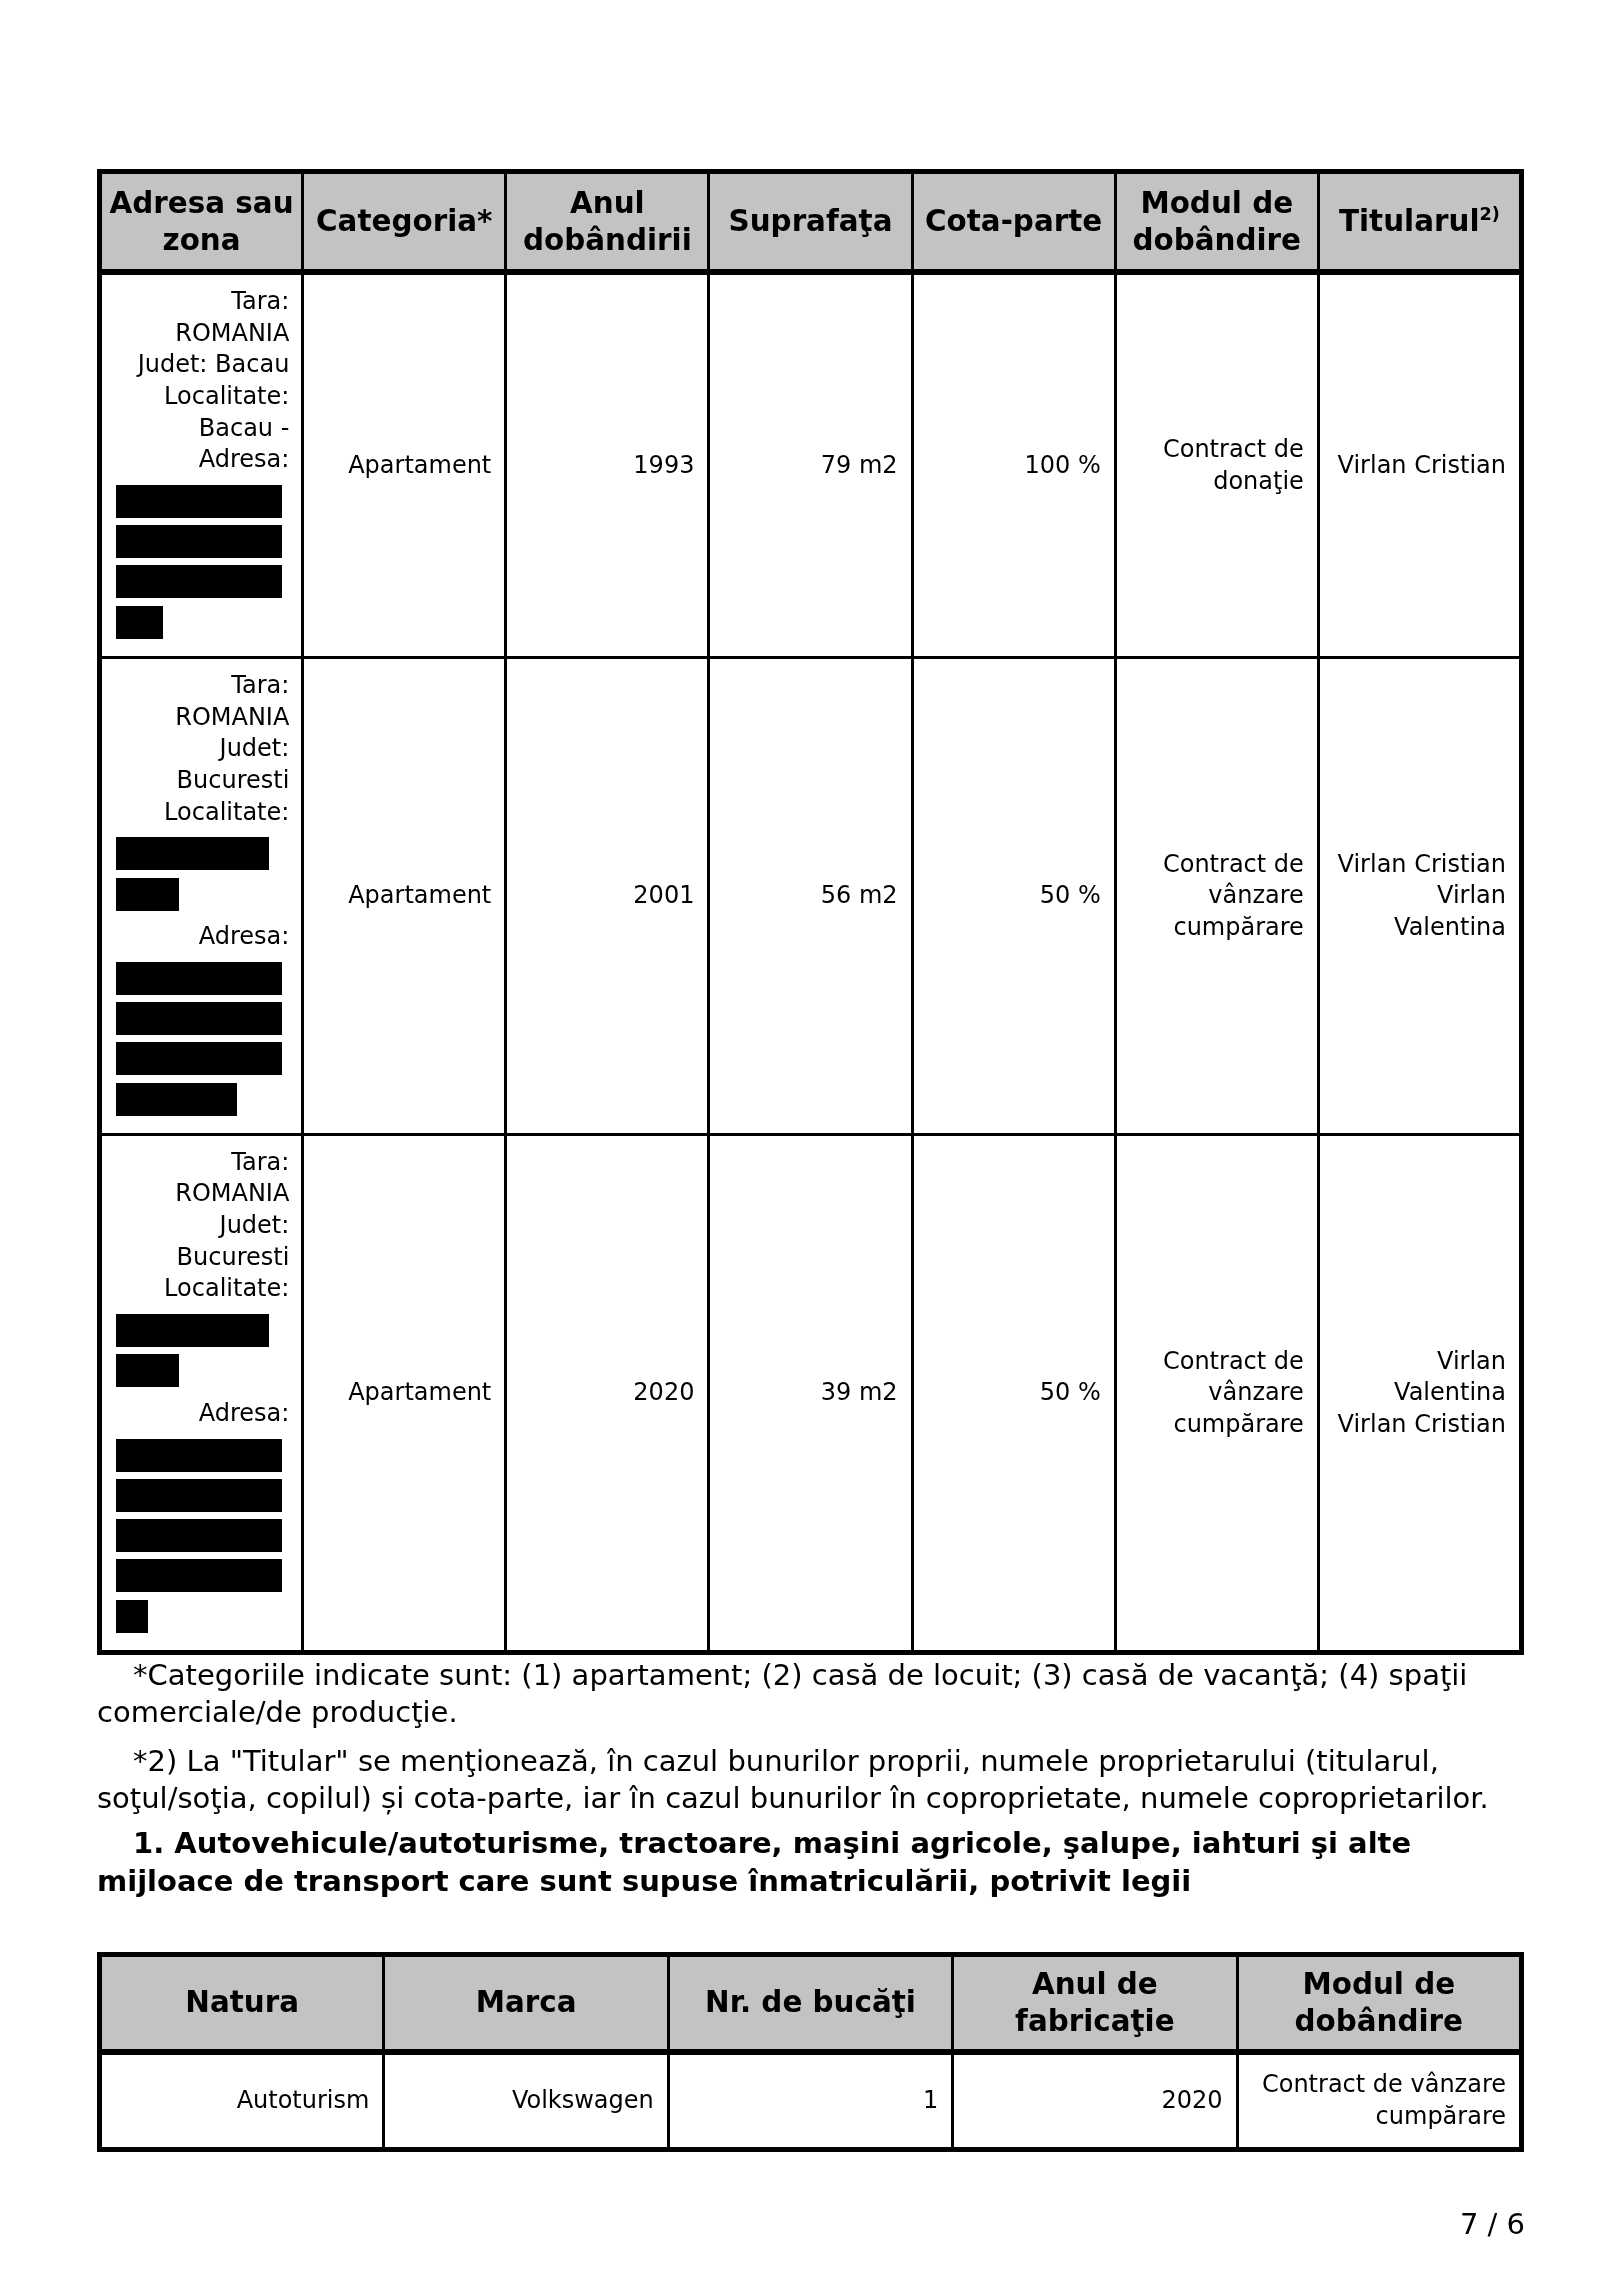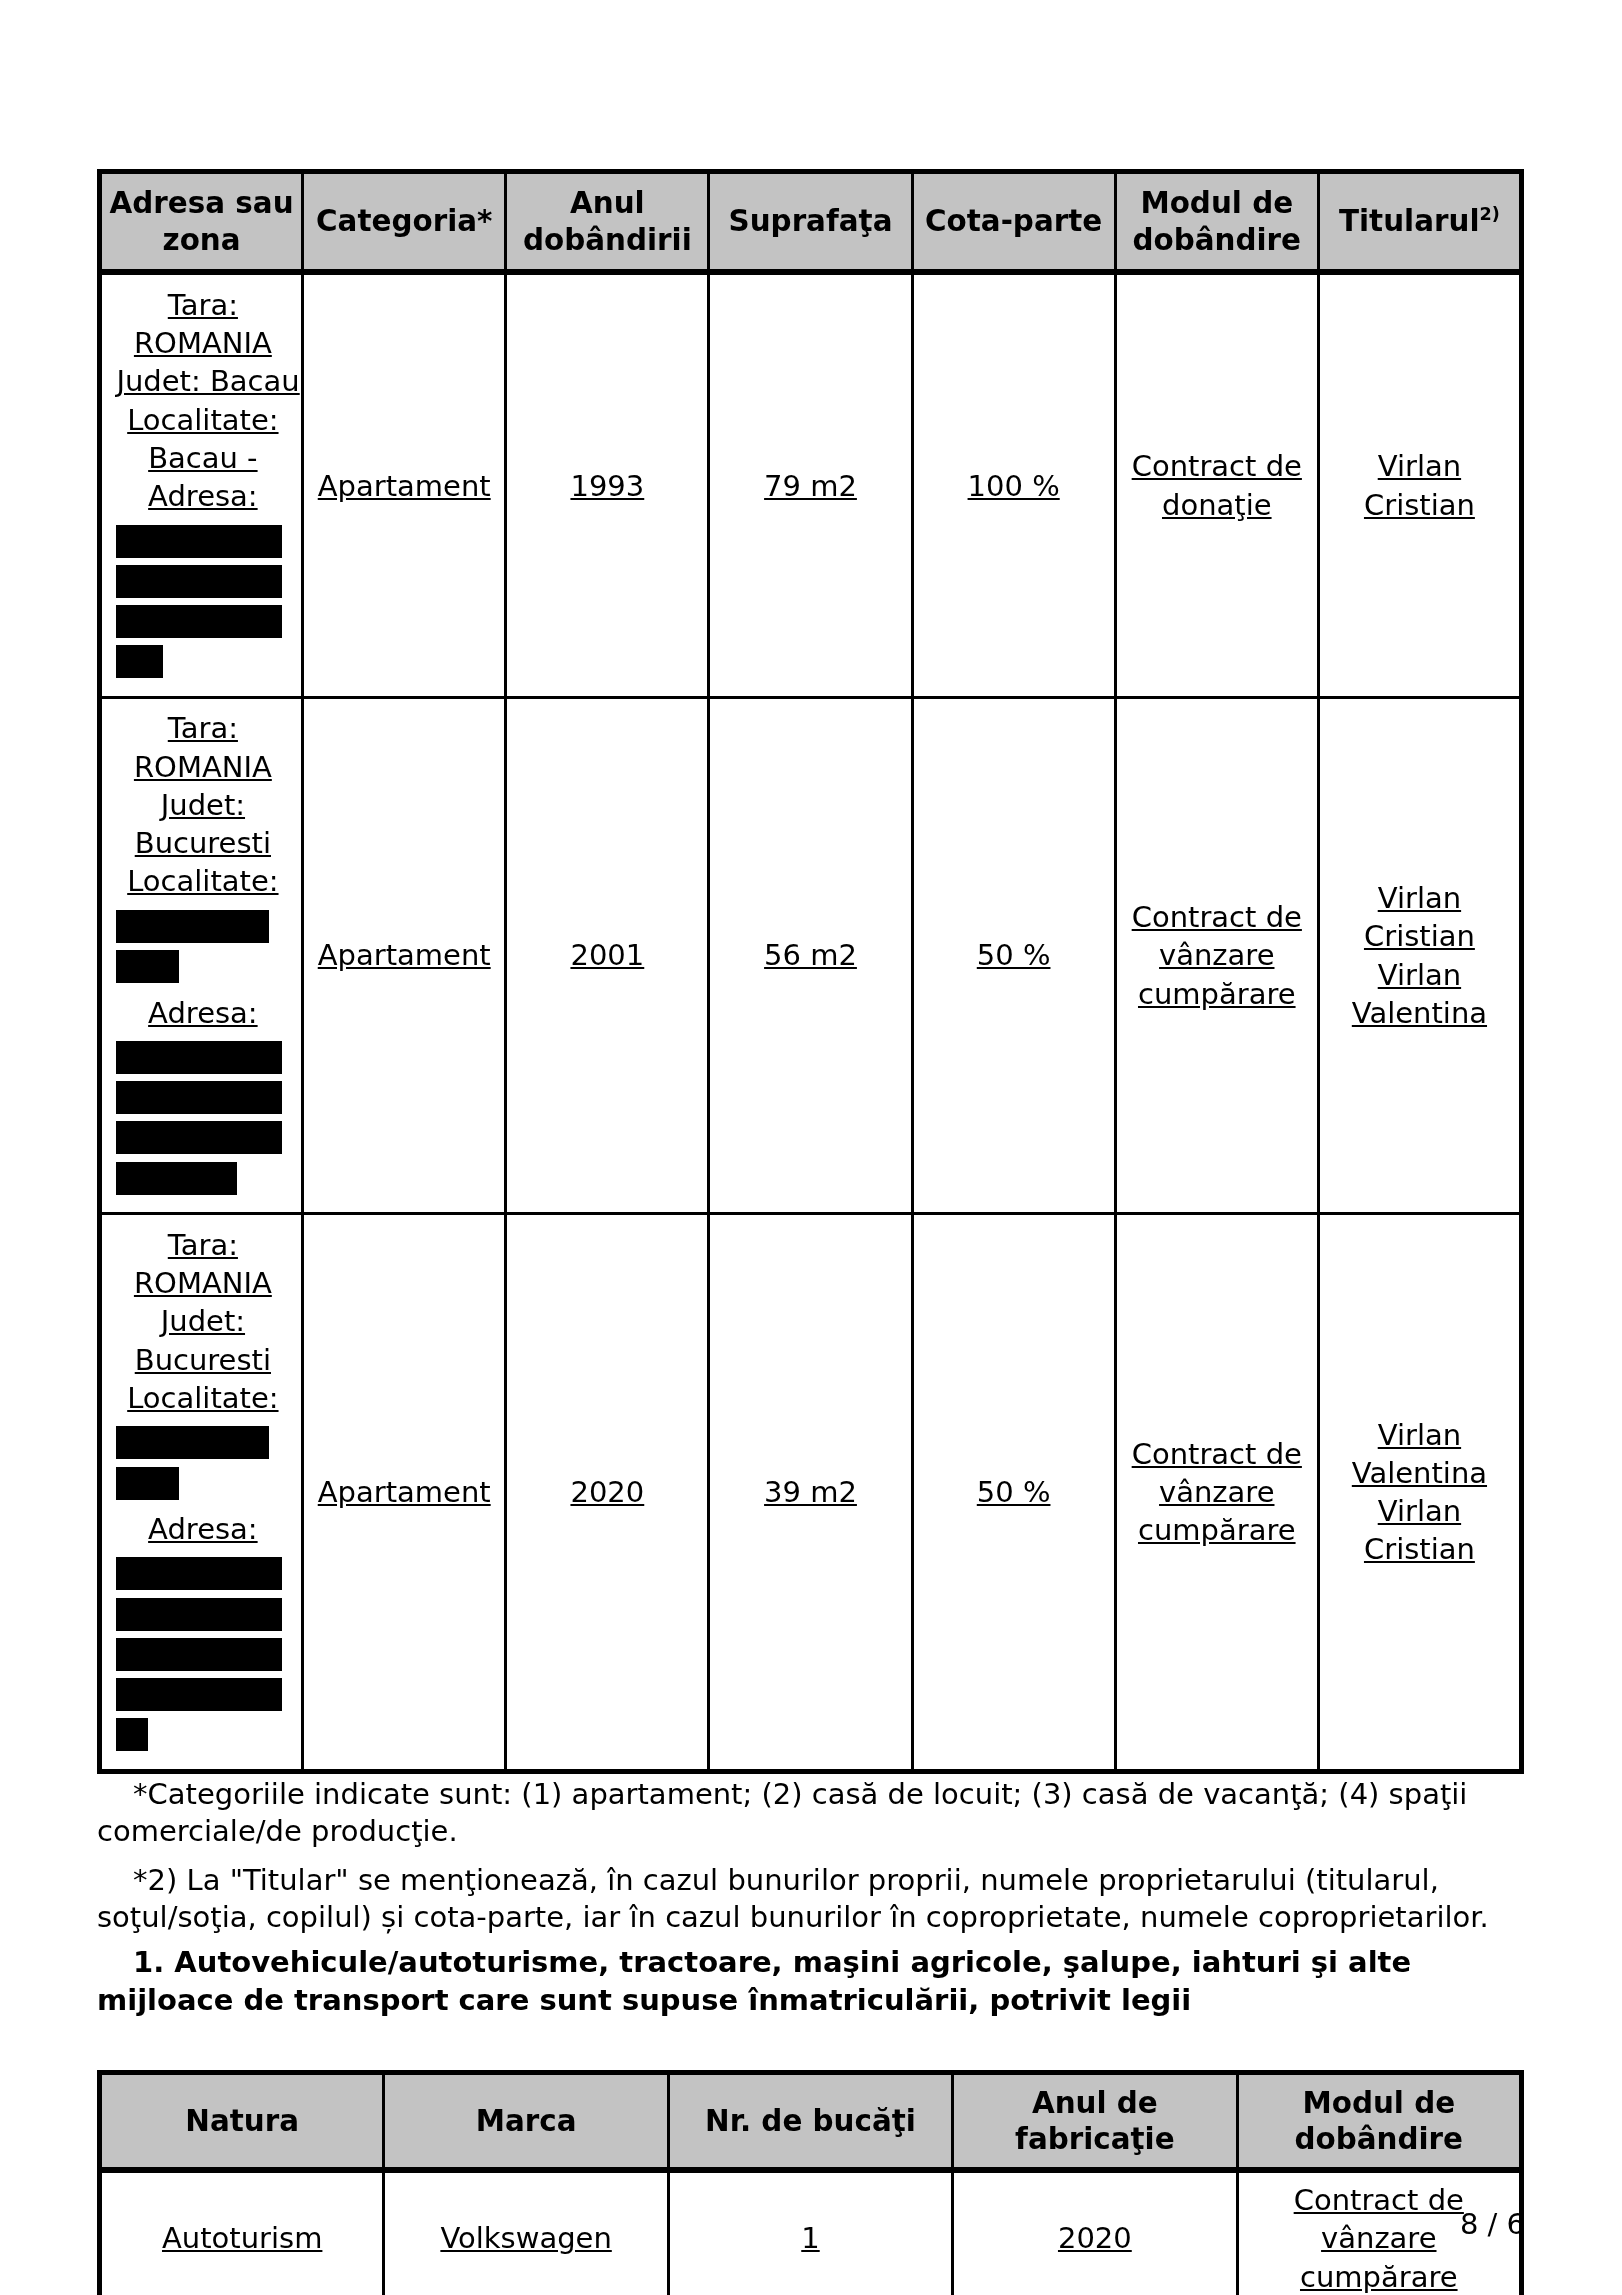--- a/index.html
+++ b/index.html
@@ -26,27 +26,26 @@
     border-bottom:6.5px solid #000;
     font-weight:bold;
     font-size:29.4px;
     line-height:1.25;
     text-align:center;
     vertical-align:middle;
     padding:9.2px 6.5px;
   }
   .tbl td{
     border:3.3px solid #000;
-    font-size:29px;
+    font-size:24px;
     line-height:1.32;
     vertical-align:middle;
     padding:7.9px 13px;
-    text-align:center;
+    text-align:right;
     word-wrap:break-word;
-    text-decoration:underline;
   }
   .tbl1 th{height:77px;}
   .tbl1 tr.r1{height:373px;}
   .tbl1 tr.r2{height:432px;}
   .tbl1 tr.r3{height:471px;}
   .addr-cell{vertical-align:top !important;padding:10.5px 11.8px 10.5px 14.4px !important;}
   .addr-line{white-space:nowrap;}
   .bars{margin-top:9.2px;}
   .bars .bar{height:33px;background:#000;margin:0 0 7.2px 0;}
   .adresa-label{margin-top:10.5px;}
@@ -217,15 +216,15 @@
         <td>1</td>
         <td>2020</td>
         <td>Contract de vânzare cumpărare</td>
       </tr>
 
     </tbody>
       </table>
 
   </div>
 
-  <div class="page-number">8 / 6</div>
+  <div class="page-number">7 / 6</div>
 </div>
 
 
 </body></html>

